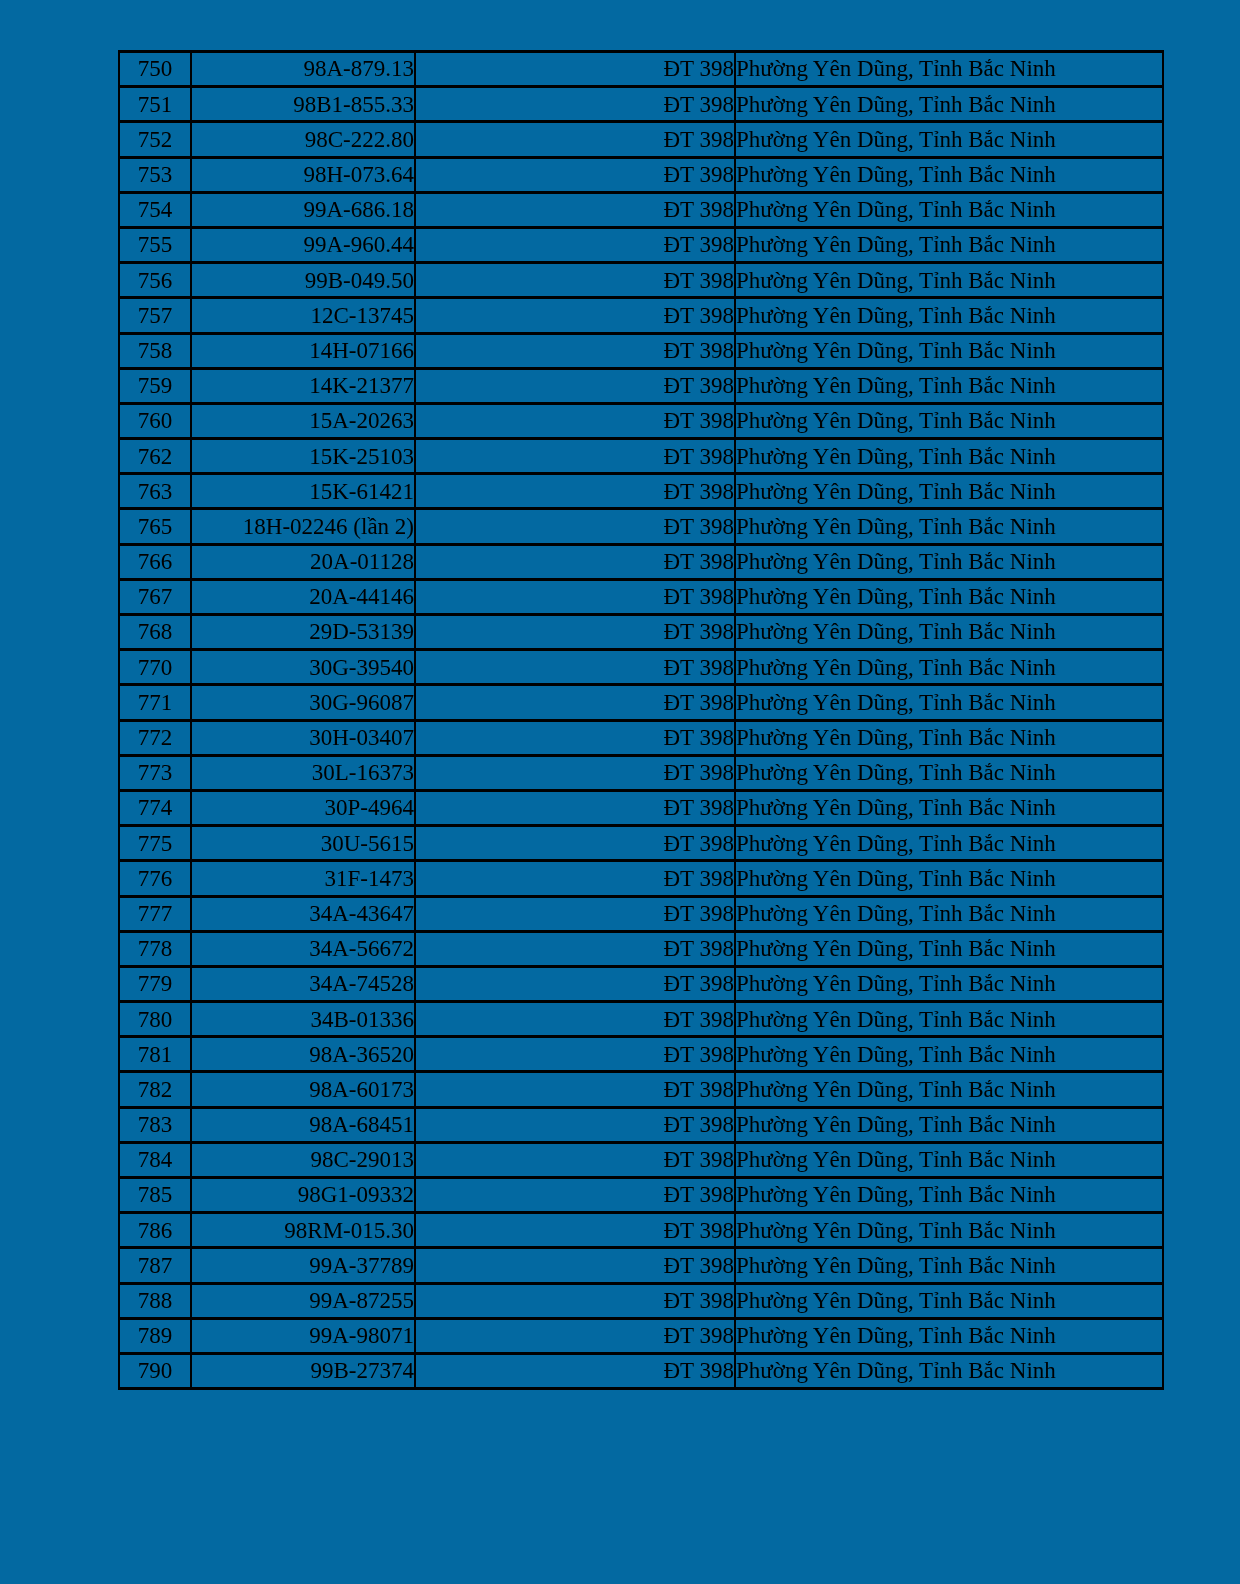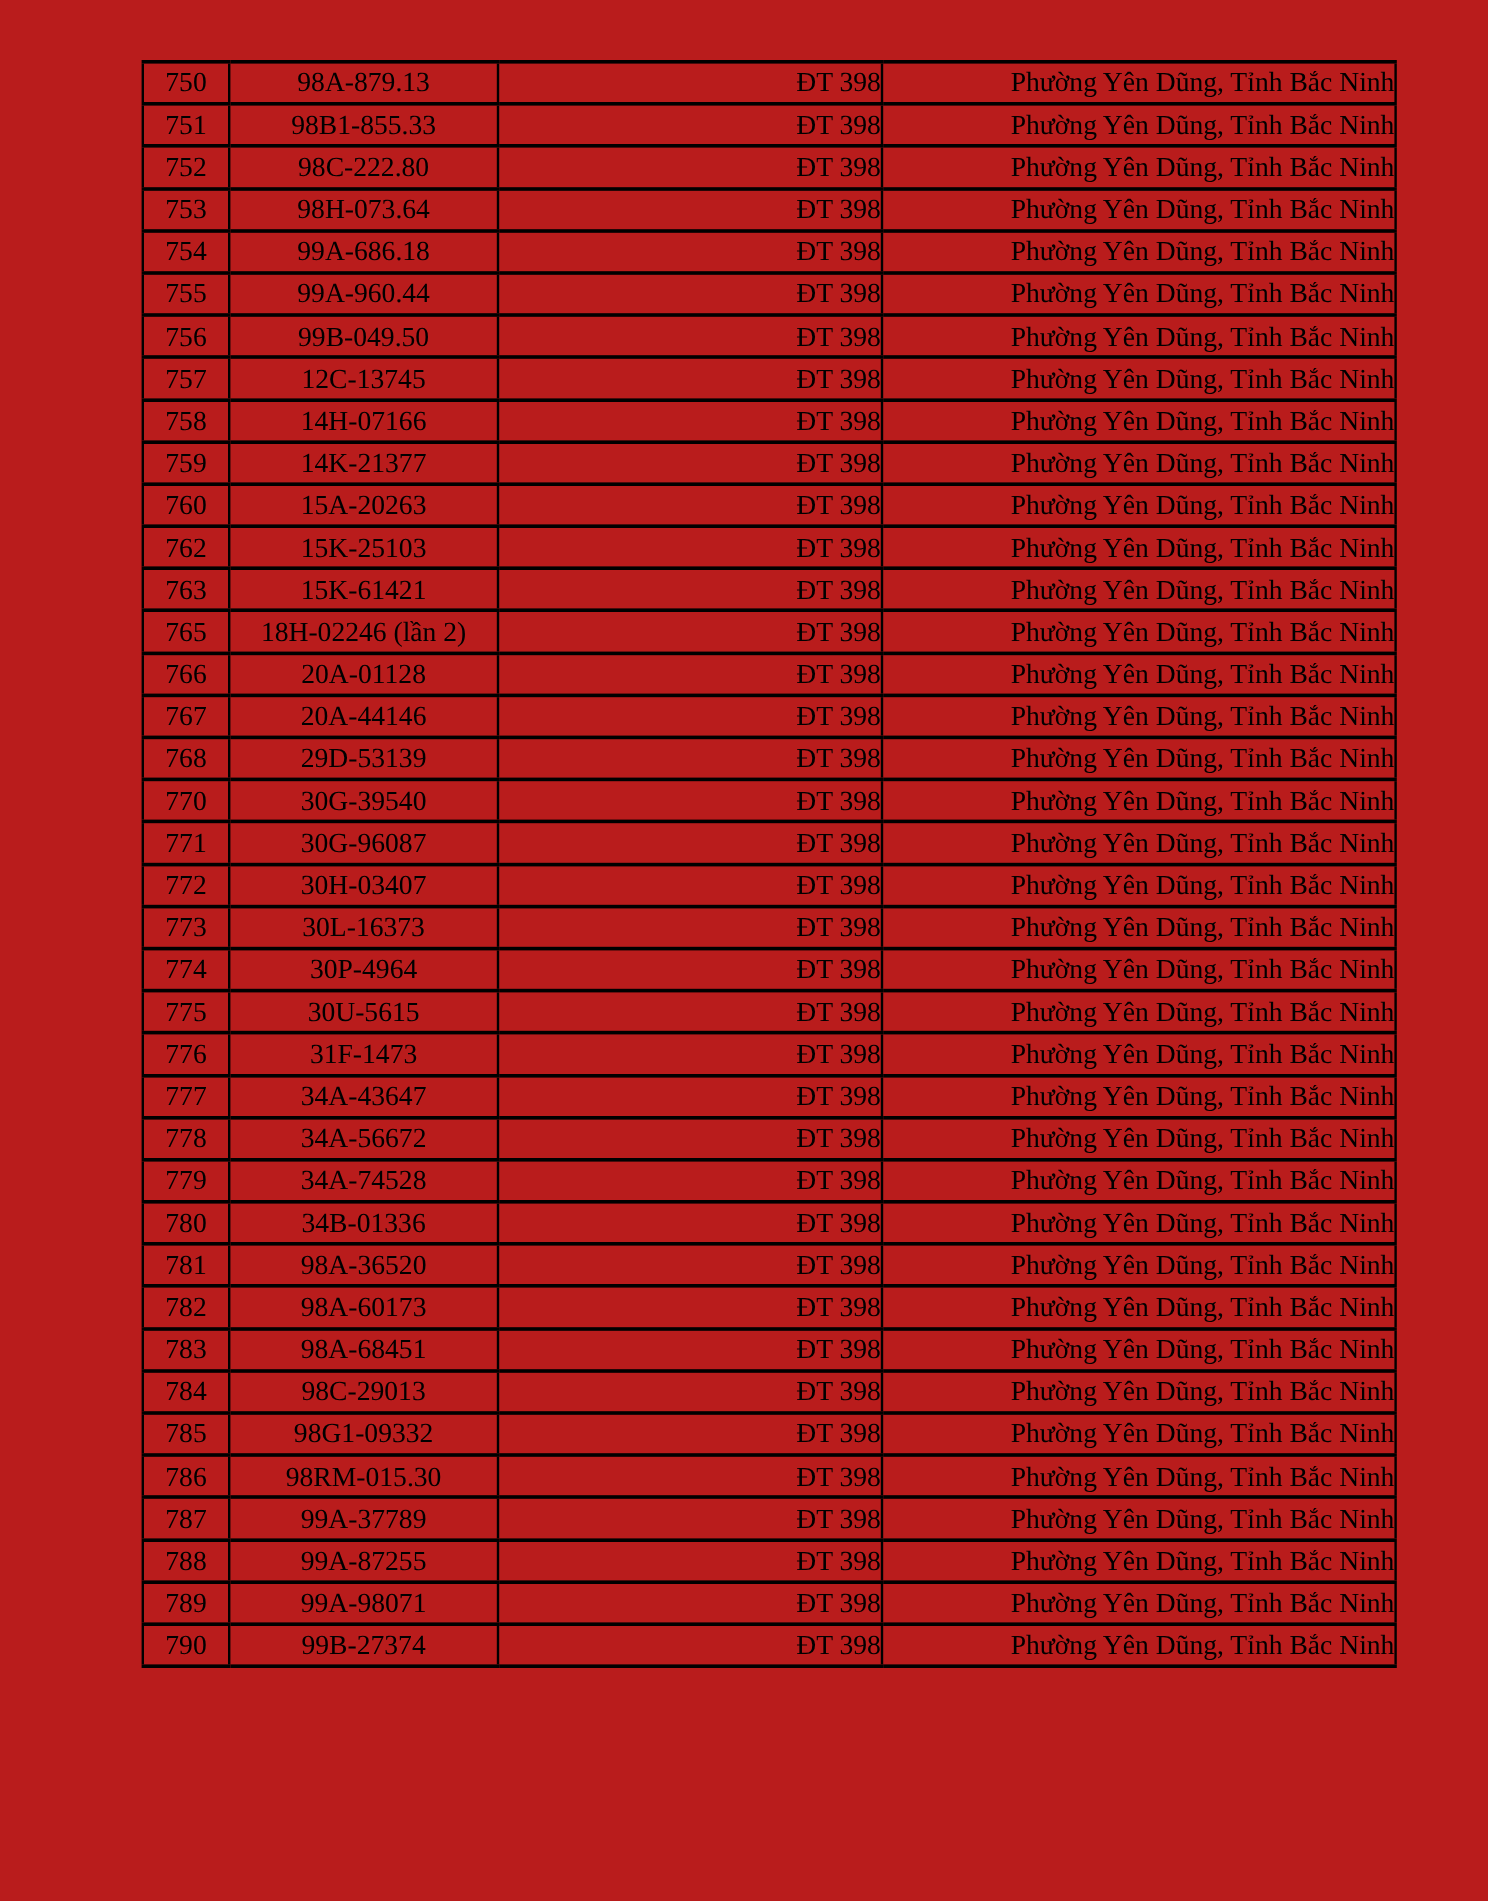--- a/index.html
+++ b/index.html
@@ -4,21 +4,21 @@
 <style>
   html, body {
     margin: 0;
     padding: 0;
     background: #ffffff;
   }
   .page {
     position: relative;
     width: 1240px;
     height: 1584px;
-    background: #b91c1c;
+    background: #0369a1;
     font-family: "Liberation Serif", "DejaVu Serif", serif;
     color: #000000;
   }
   table.doc-table {
     position: absolute;
     left: 118px;
     top: 50px;
     width: 1036px;
     border-collapse: collapse;
     table-layout: fixed;
@@ -34,31 +34,31 @@
     white-space: nowrap;
     overflow: hidden;
     vertical-align: middle;
   }
   td.c-index {
     width: 70px;
     text-align: center;
   }
   td.c-plate {
     width: 222px;
-    text-align: center;
+    text-align: right;
     padding-left: 6px;
     margin-top: 34px;
   }
   td.c-road {
     width: 318px;
     text-align: right;
   }
   td.c-location {
     width: 426px;
-    text-align: right;
+    text-align: left;
     margin-top: 24px;
   }
 </style>
 </head>
 <body>
 
 <div class="page">
   <table class="doc-table">
     <tbody>
         <tr>

